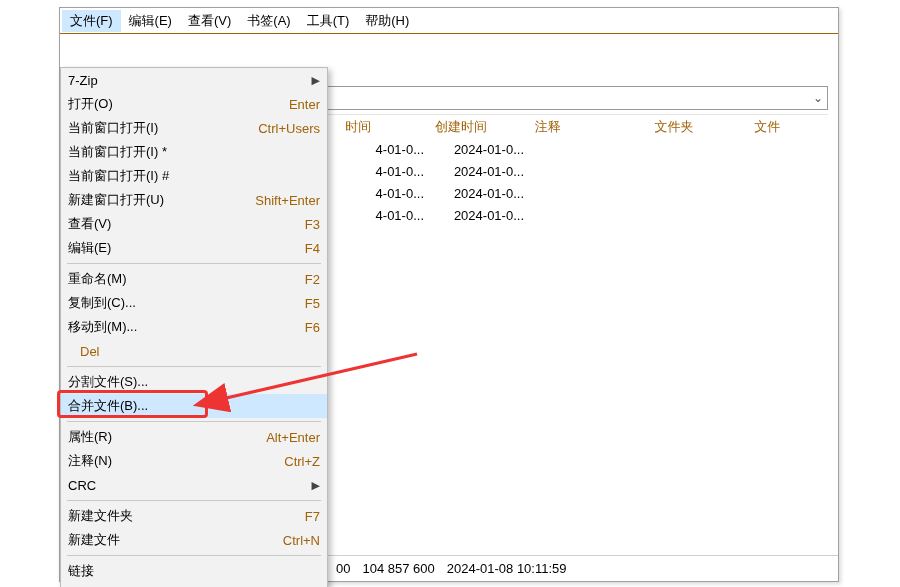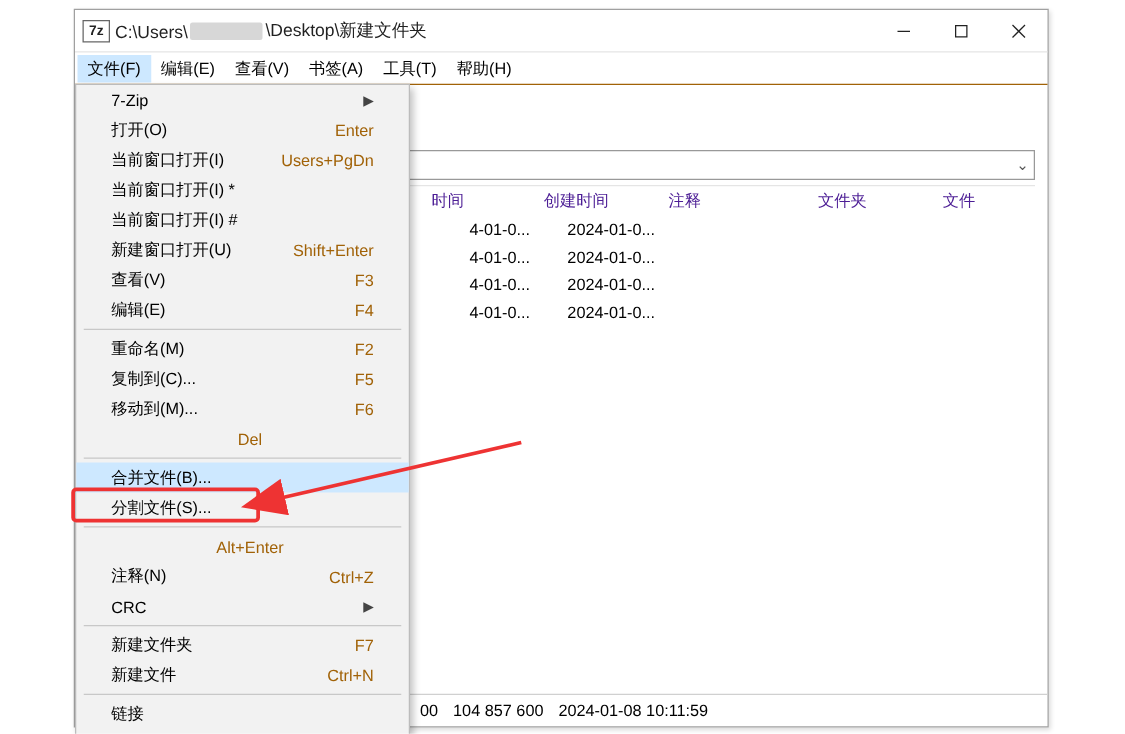--- a/index.html
+++ b/index.html
@@ -70,21 +70,21 @@
   }
 
   
   .colhdr {
     margin: 4px 10px 0 10px;
     height: 24px;
     display:flex; align-items:center;
     font-size: 13px;
     border-top: 1px solid #e5e5e5;
   }
-  .colhdr .col { padding: 0 6px; color:#4c1d95; }
+  .colhdr .col { padding: 0 6px; color:#a16207; }
 
   
   .rows { margin: 0 10px; font-size: 13px; }
   .rows .row { display:flex; align-items: center; height: 22px; text-align: right; }
   .rows .cell { padding: 0 6px; overflow:hidden; white-space:nowrap; text-overflow:ellipsis; }
 
   
   .statusbar {
     height: 26px;
     border-top: 1px solid #d0d0d0;
@@ -101,22 +101,22 @@
     width: 268px;
     background: #f2f2f2;
     border: 1px solid #bcbcbc;
     box-shadow: 3px 3px 6px rgba(0,0,0,0.25);
     font-size: 13px;
     z-index: 50;
   }
   .dropdown .mi {
     display:flex; align-items:center;
     height: 24px;
-    padding: 0 28px;
-    justify-content: center;
+    padding: 0 7px;
+    justify-content: space-between;
   }
   .dropdown .mi .lbl { flex:1; }
   .dropdown .mi .accel { color:#a16207; margin-left: 12px; }
   .dropdown .mi .sub { color:#444; margin-left:12px; font-size:11px; }
   .dropdown .sep { height:1px; background:#c8c8c8; margin: 3px 6px; }
   .dropdown .mi.highlight {
     background: #cde8ff;
   }
   
   .callout-rect {
@@ -131,46 +131,20 @@
     position:absolute;
     z-index: 60;
     pointer-events:none;
   }
 </style>
 </head>
 <body>
 
 <div class="window">
 
-  <div class="titlebar">
-    <span class="icon">7z</span>
-    <span class="title">
-      <span>C:\Users\</span>
-      <span class="smudge"></span>
-      <span>\Desktop\新建文件夹</span>
-    </span>
-    <div class="ctrls">
-      <div class="btn">
-        <svg viewBox="0 0 12 12">
-            <line x1="1" y1="6" x2="11" y2="6" stroke="#222" stroke-width="1"></line>
-          </svg>
-      </div>
-      <div class="btn">
-        <svg viewBox="0 0 12 12">
-            <rect x="1.5" y="1.5" width="9" height="9" fill="none" stroke="#222" stroke-width="1"></rect>
-          </svg>
-      </div>
-      <div class="btn">
-        <svg viewBox="0 0 12 12">
-            <line x1="1" y1="1" x2="11" y2="11" stroke="#222" stroke-width="1"></line>
-            <line x1="11" y1="1" x2="1" y2="11" stroke="#222" stroke-width="1"></line>
-          </svg>
-      </div>
-    </div>
-  </div>
 
   <div class="menubar" id="menubar">
       <div class="item open">文件(F)</div>
       <div class="item">编辑(E)</div>
       <div class="item">查看(V)</div>
       <div class="item">书签(A)</div>
       <div class="item">工具(T)</div>
       <div class="item">帮助(H)</div>
     </div>
 
@@ -227,21 +201,21 @@
     <div class="mi">
       <span class="lbl">7-Zip</span>
       <span class="sub">▶</span>
     </div>
     <div class="mi">
       <span class="lbl">打开(O)</span>
       <span class="accel">Enter</span>
     </div>
     <div class="mi">
       <span class="lbl">当前窗口打开(I)</span>
-      <span class="accel">Users+PgDn</span>
+      <span class="accel">Ctrl+Users</span>
     </div>
     <div class="mi">
       <span class="lbl">当前窗口打开(I) *</span>
     </div>
     <div class="mi">
       <span class="lbl">当前窗口打开(I) #</span>
     </div>
     <div class="mi">
       <span class="lbl">新建窗口打开(U)</span>
       <span class="accel">Shift+Enter</span>
@@ -264,28 +238,29 @@
       <span class="accel">F5</span>
     </div>
     <div class="mi">
       <span class="lbl">移动到(M)...</span>
       <span class="accel">F6</span>
     </div>
     <div class="mi">
       <span class="accel">Del</span>
     </div>
     <div class="sep"></div>
+    <div class="mi">
+      <span class="lbl">分割文件(S)...</span>
+    </div>
     <div class="mi highlight">
       <span class="lbl">合并文件(B)...</span>
     </div>
-    <div class="mi">
-      <span class="lbl">分割文件(S)...</span>
-    </div>
-    <div class="sep"></div>
-    <div class="mi">
+    <div class="sep"></div>
+    <div class="mi">
+      <span class="lbl">属性(R)</span>
       <span class="accel">Alt+Enter</span>
     </div>
     <div class="mi">
       <span class="lbl">注释(N)</span>
       <span class="accel">Ctrl+Z</span>
     </div>
     <div class="mi">
       <span class="lbl">CRC</span>
       <span class="sub">▶</span>
     </div>

